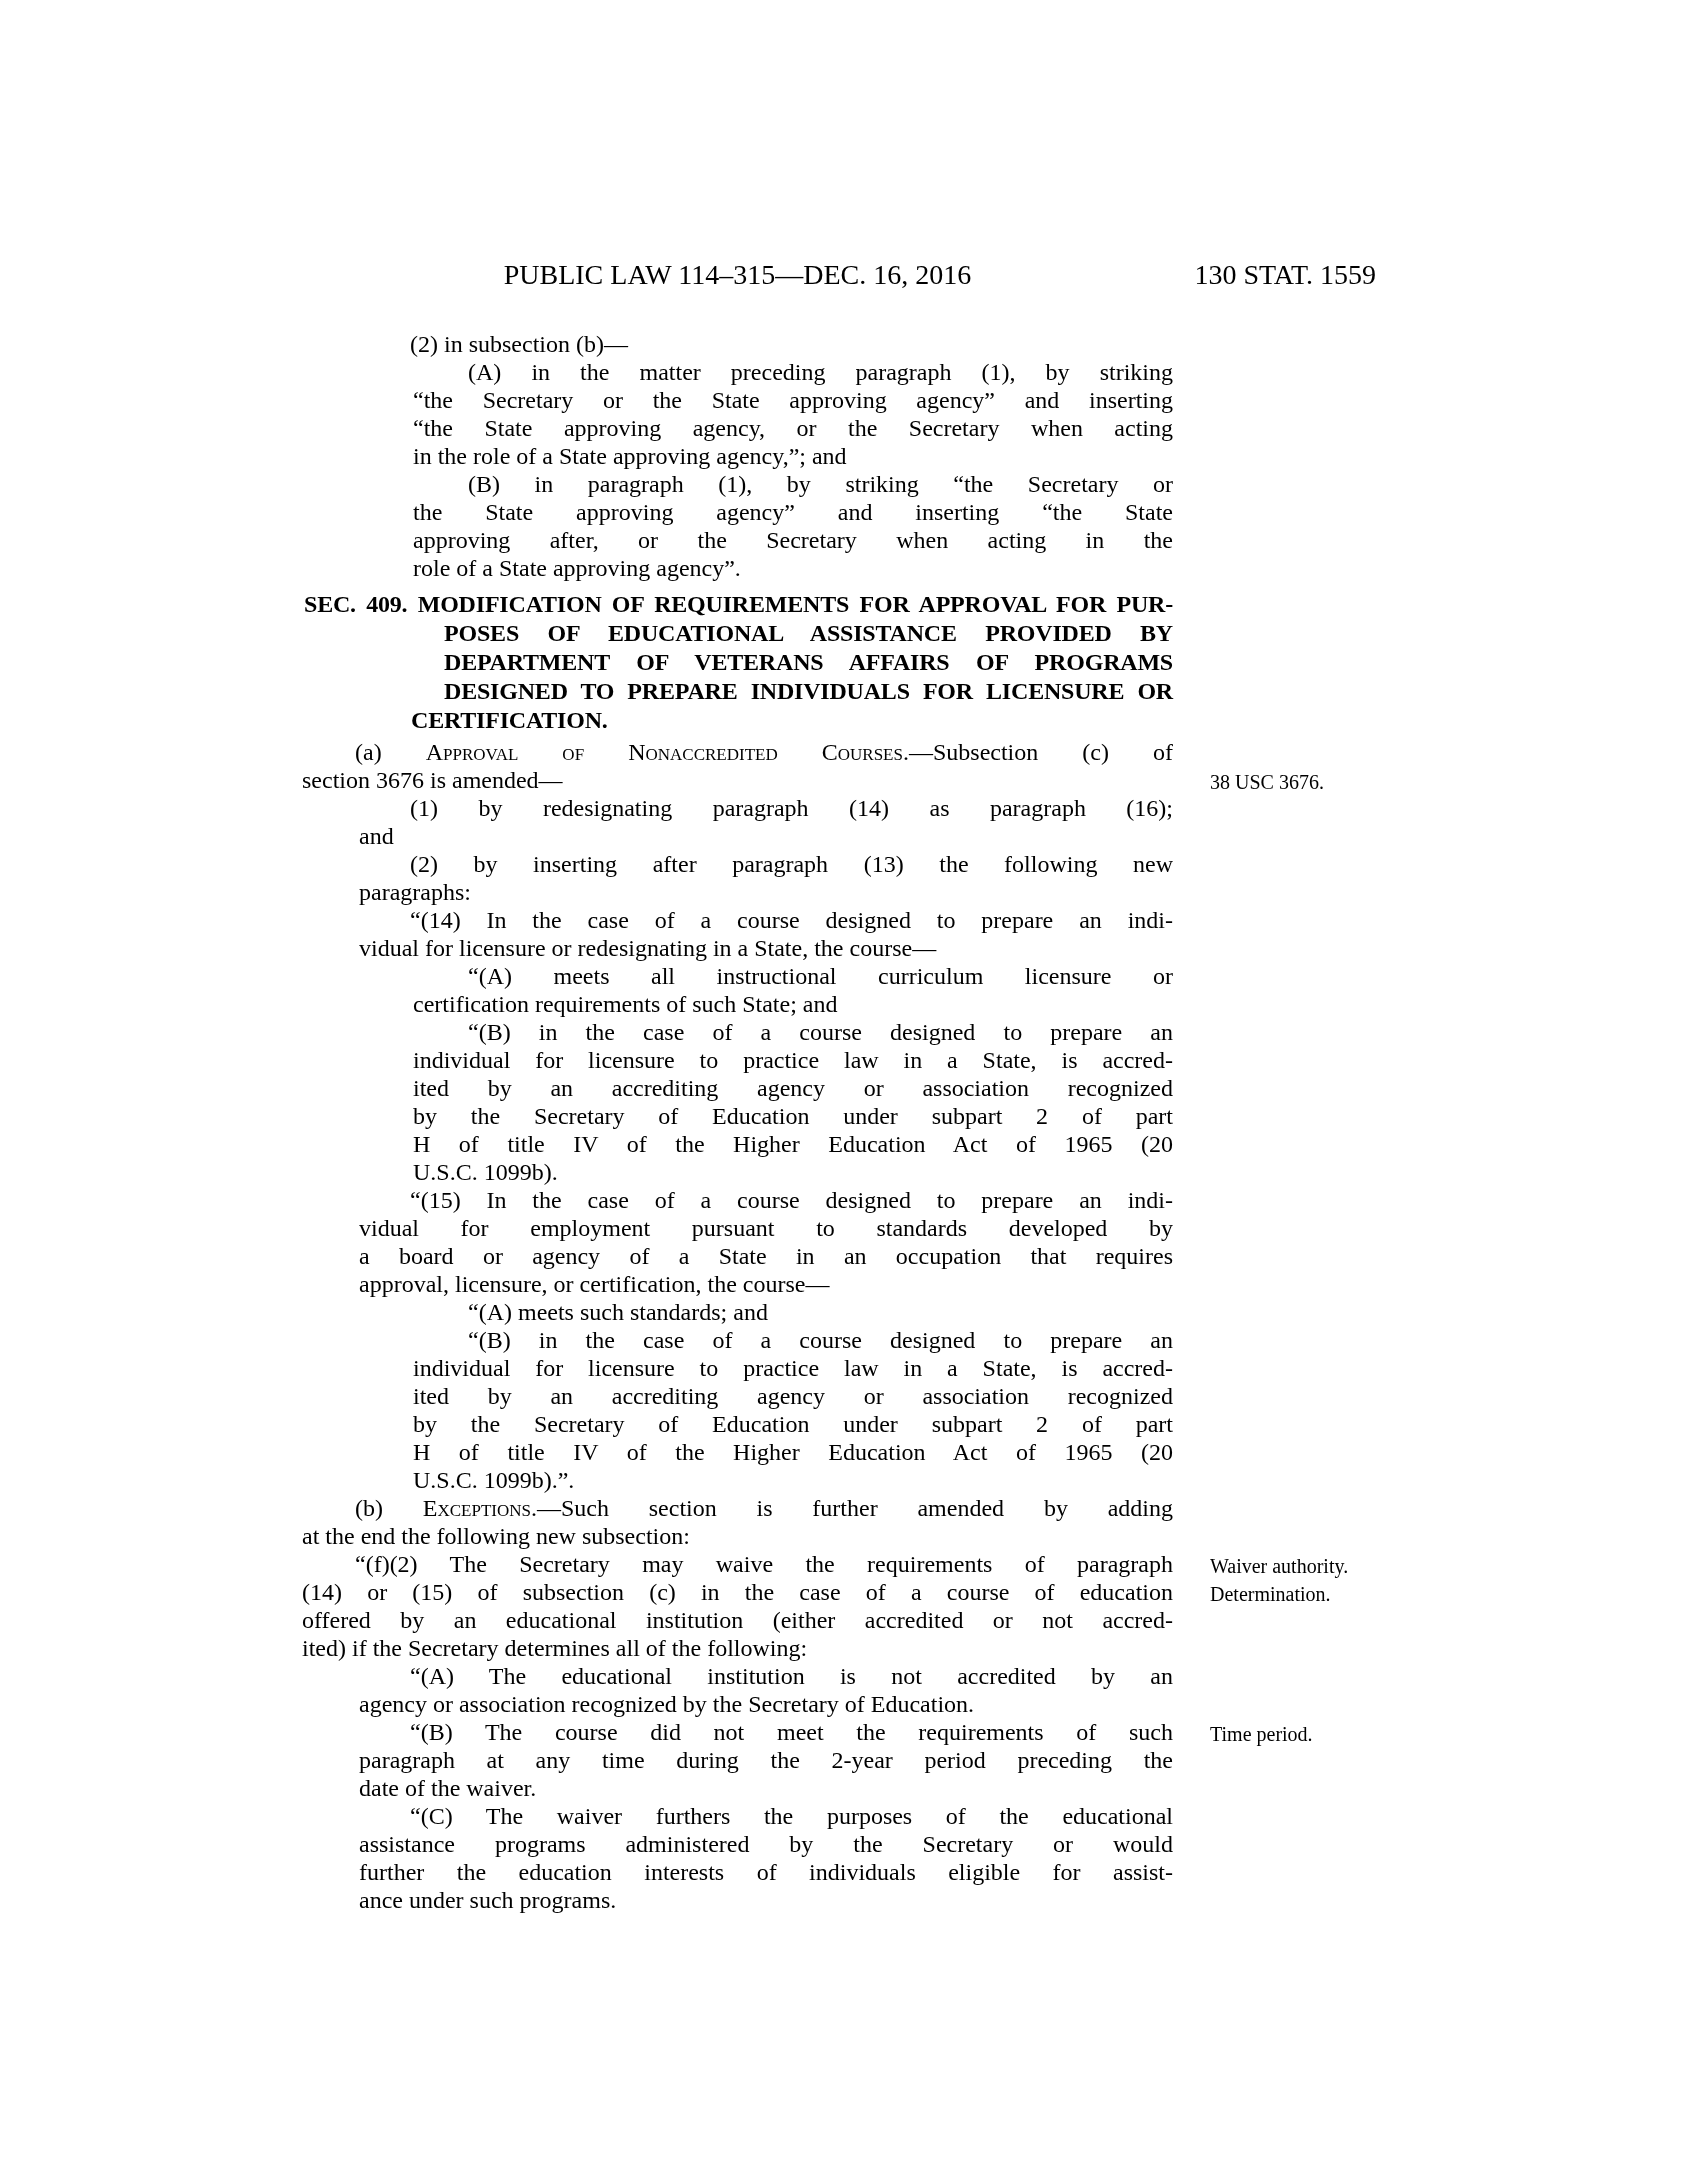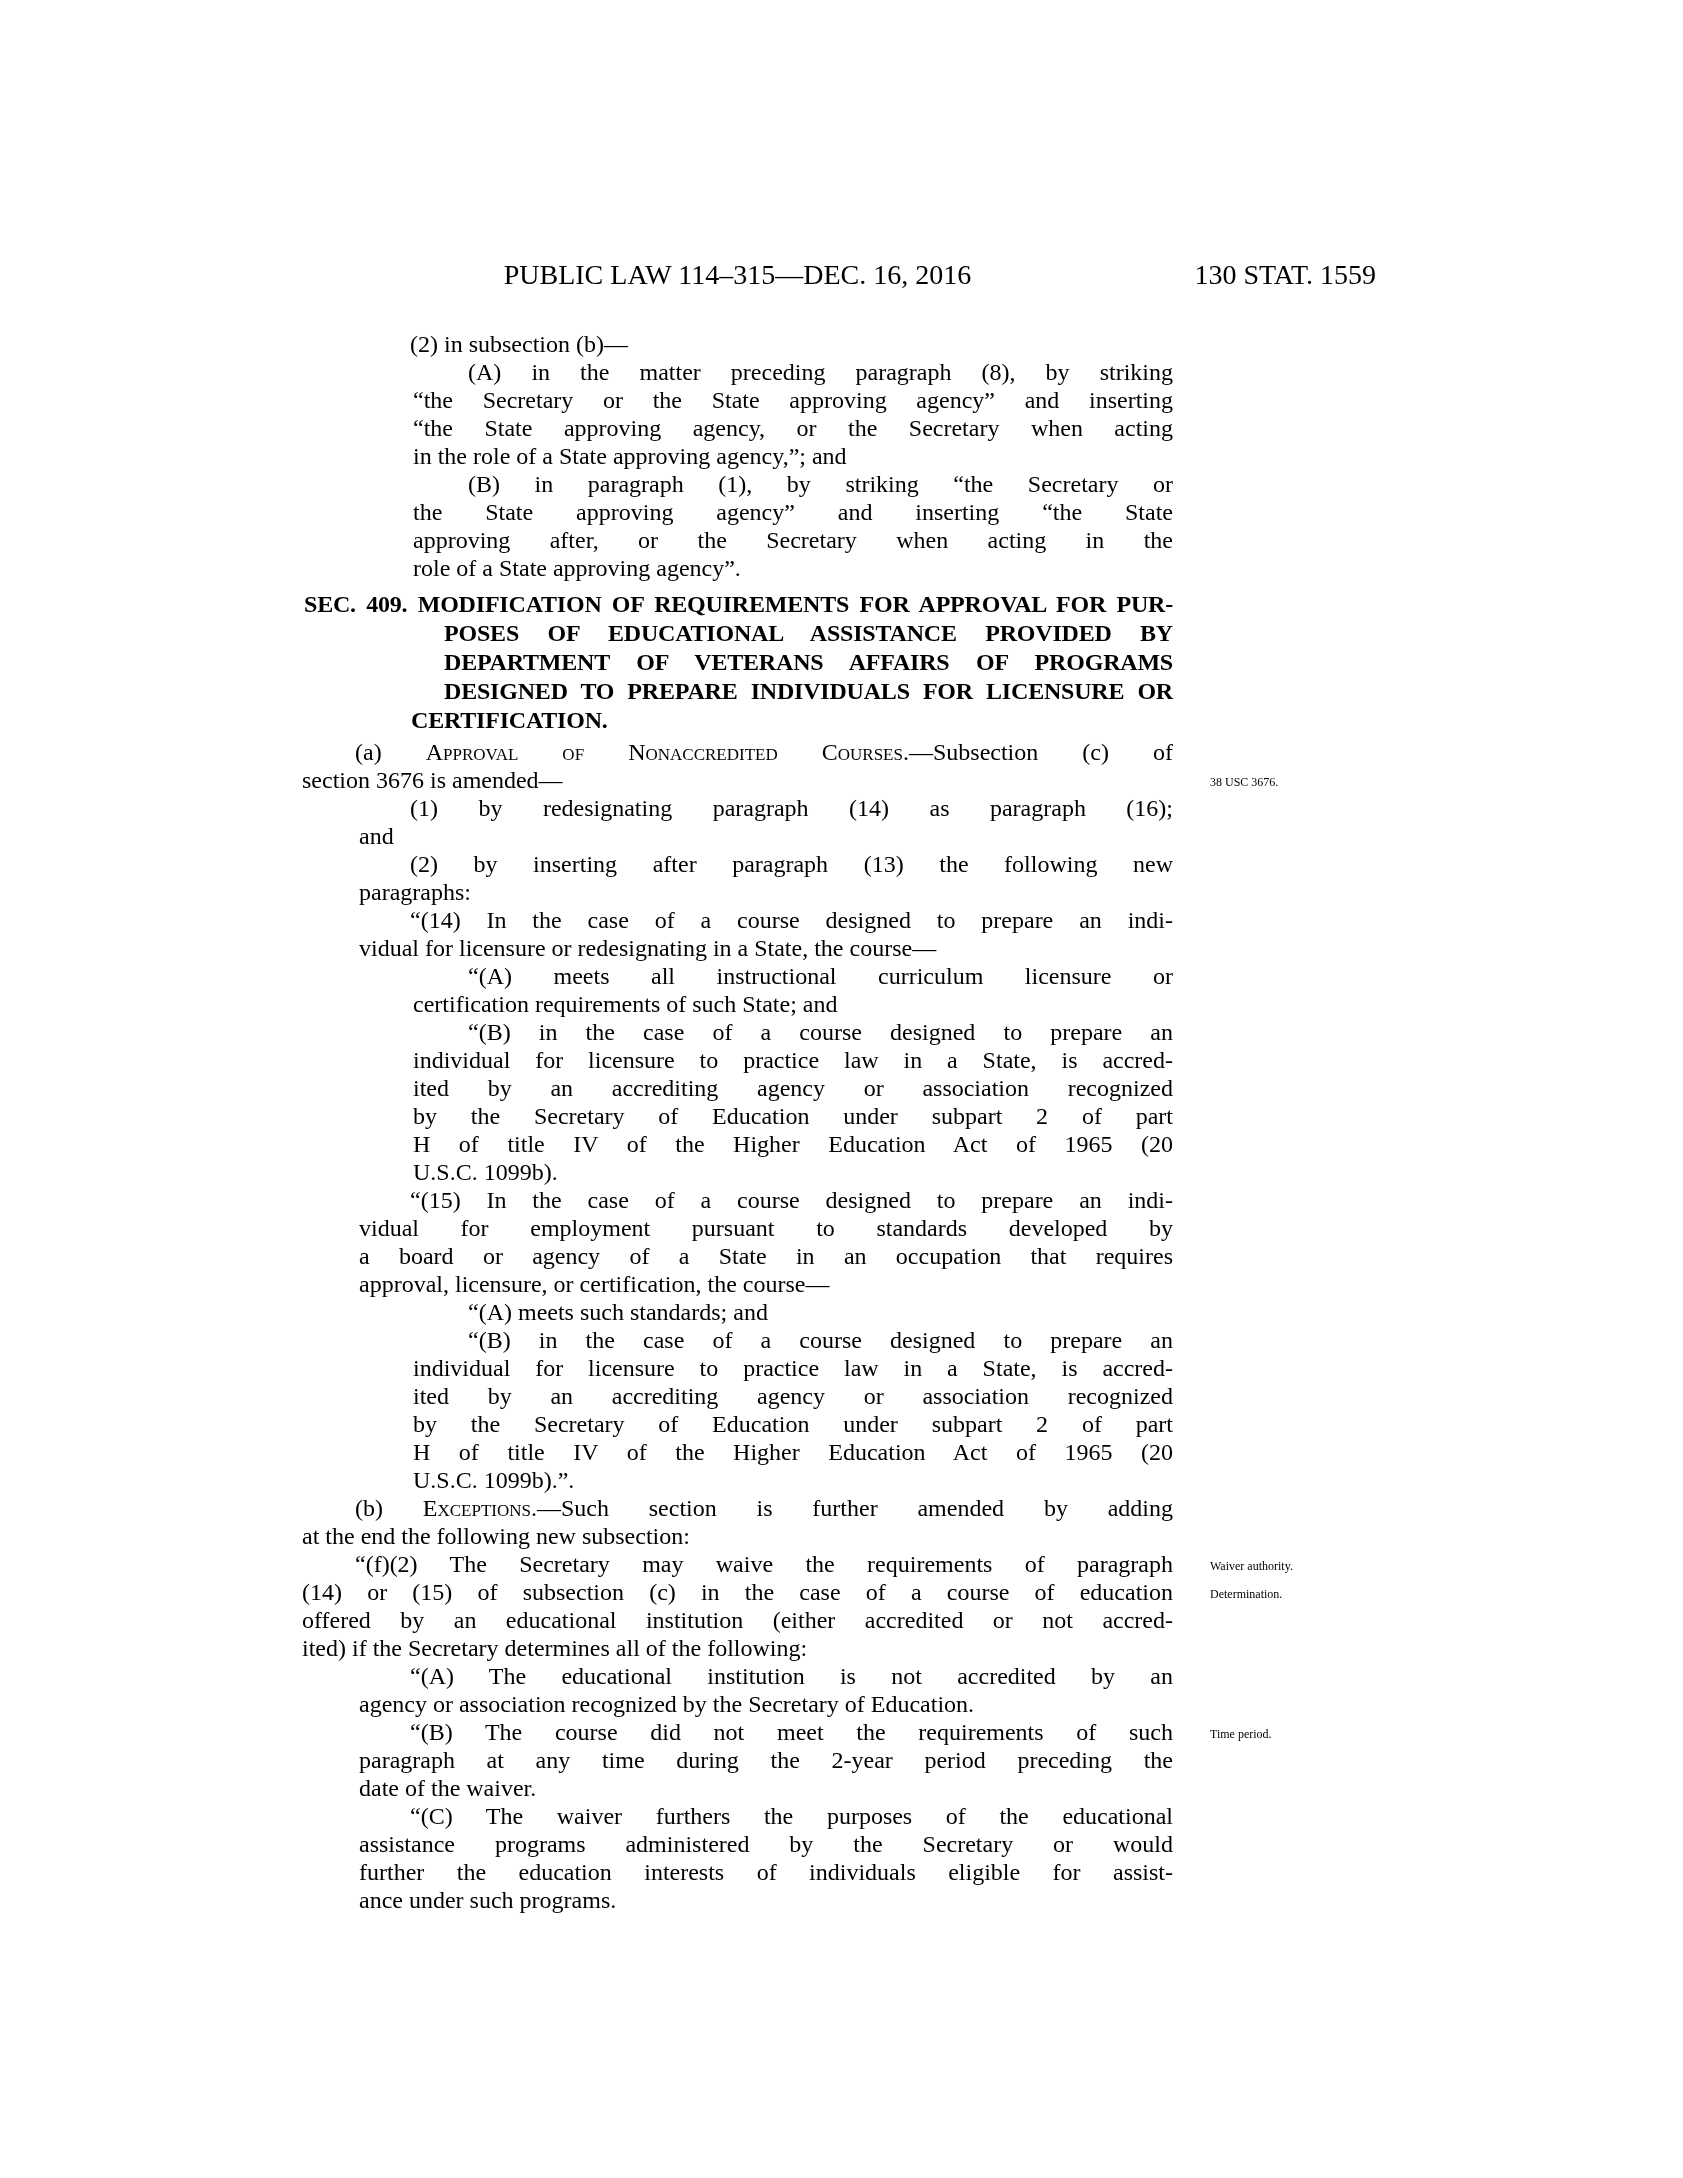--- a/index.html
+++ b/index.html
@@ -43,40 +43,40 @@
   .heading .line{
     font-weight:bold;
     line-height:29px;
     letter-spacing:-0.2px;
   }
   
   .mnote{
     position:absolute;
     left:calc(100% + 37px);
     width:208px;
-    font-size:12px;line-height:28px;
+    font-size:20px;line-height:28px;
     text-align:left;
     text-align-last:left;
     white-space:nowrap;
   }
 </style>
 </head>
 <body>
 
 <div class="page">
   <div class="runhead">
     <span class="law">PUBLIC LAW 114–315—DEC. 16, 2016</span>
     <span class="stat">130 STAT. 1559</span>
   </div>
   <div class="column">
       <div class="para" style="margin-left: 57px;">
         <div class="line" style="padding-left: 51px;">(2) in subsection (b)—</div>
       </div>
       <div class="para" style="margin-left: 111px;">
-        <div class="line jl" style="padding-left: 55px;">(A) in the matter preceding paragraph (8), by striking</div>
+        <div class="line jl" style="padding-left: 55px;">(A) in the matter preceding paragraph (1), by striking</div>
         <div class="line jl">“the Secretary or the State approving agency” and inserting</div>
         <div class="line jl">“the State approving agency, or the Secretary when acting</div>
         <div class="line">in the role of a State approving agency,”; and</div>
       </div>
       <div class="para" style="margin-left: 111px;">
         <div class="line jl" style="padding-left: 55px;">(B) in paragraph (1), by striking “the Secretary or</div>
         <div class="line jl">the State approving agency” and inserting “the State</div>
         <div class="line jl">approving after, or the Secretary when acting in the</div>
         <div class="line">role of a State approving agency”.</div>
       </div>

